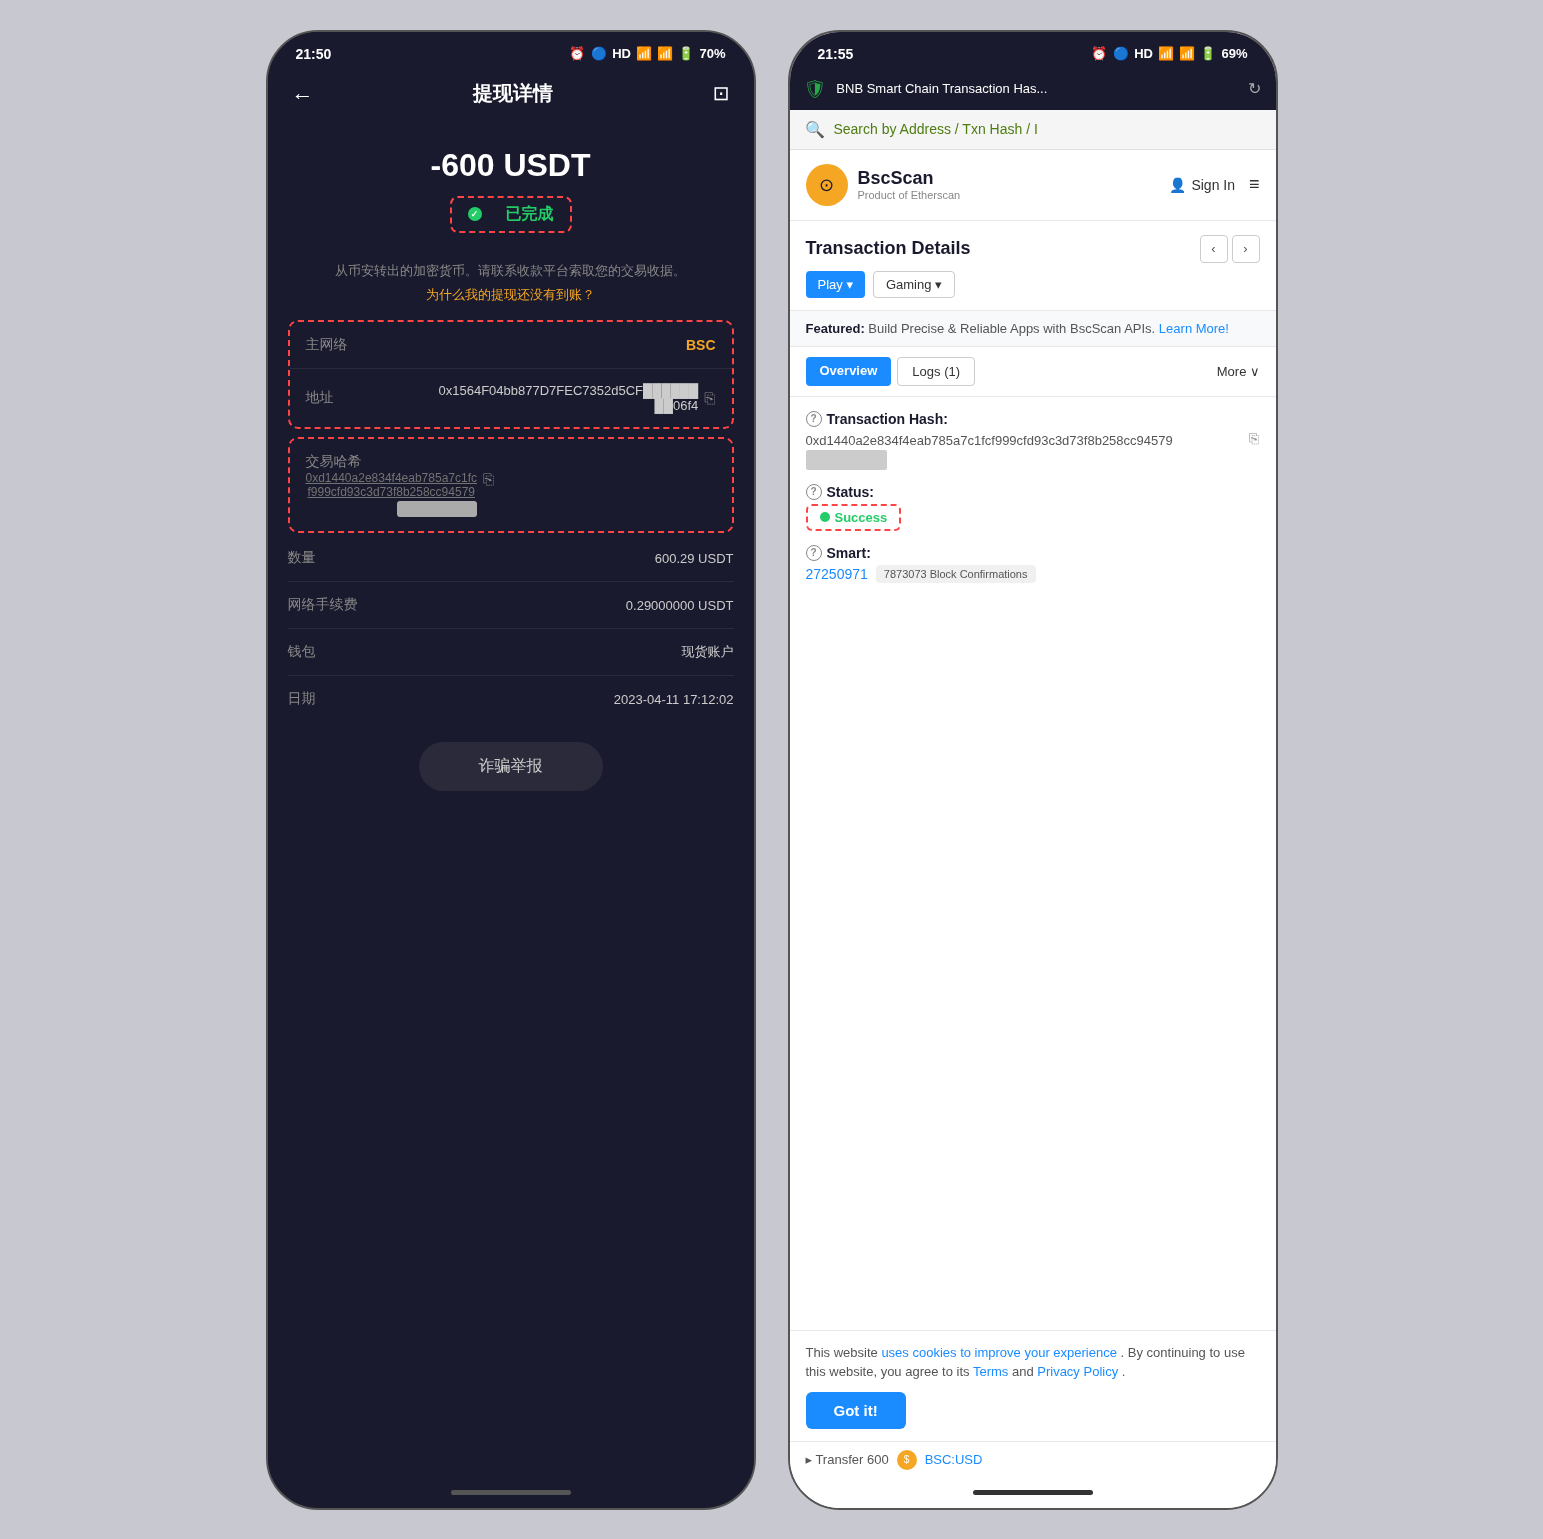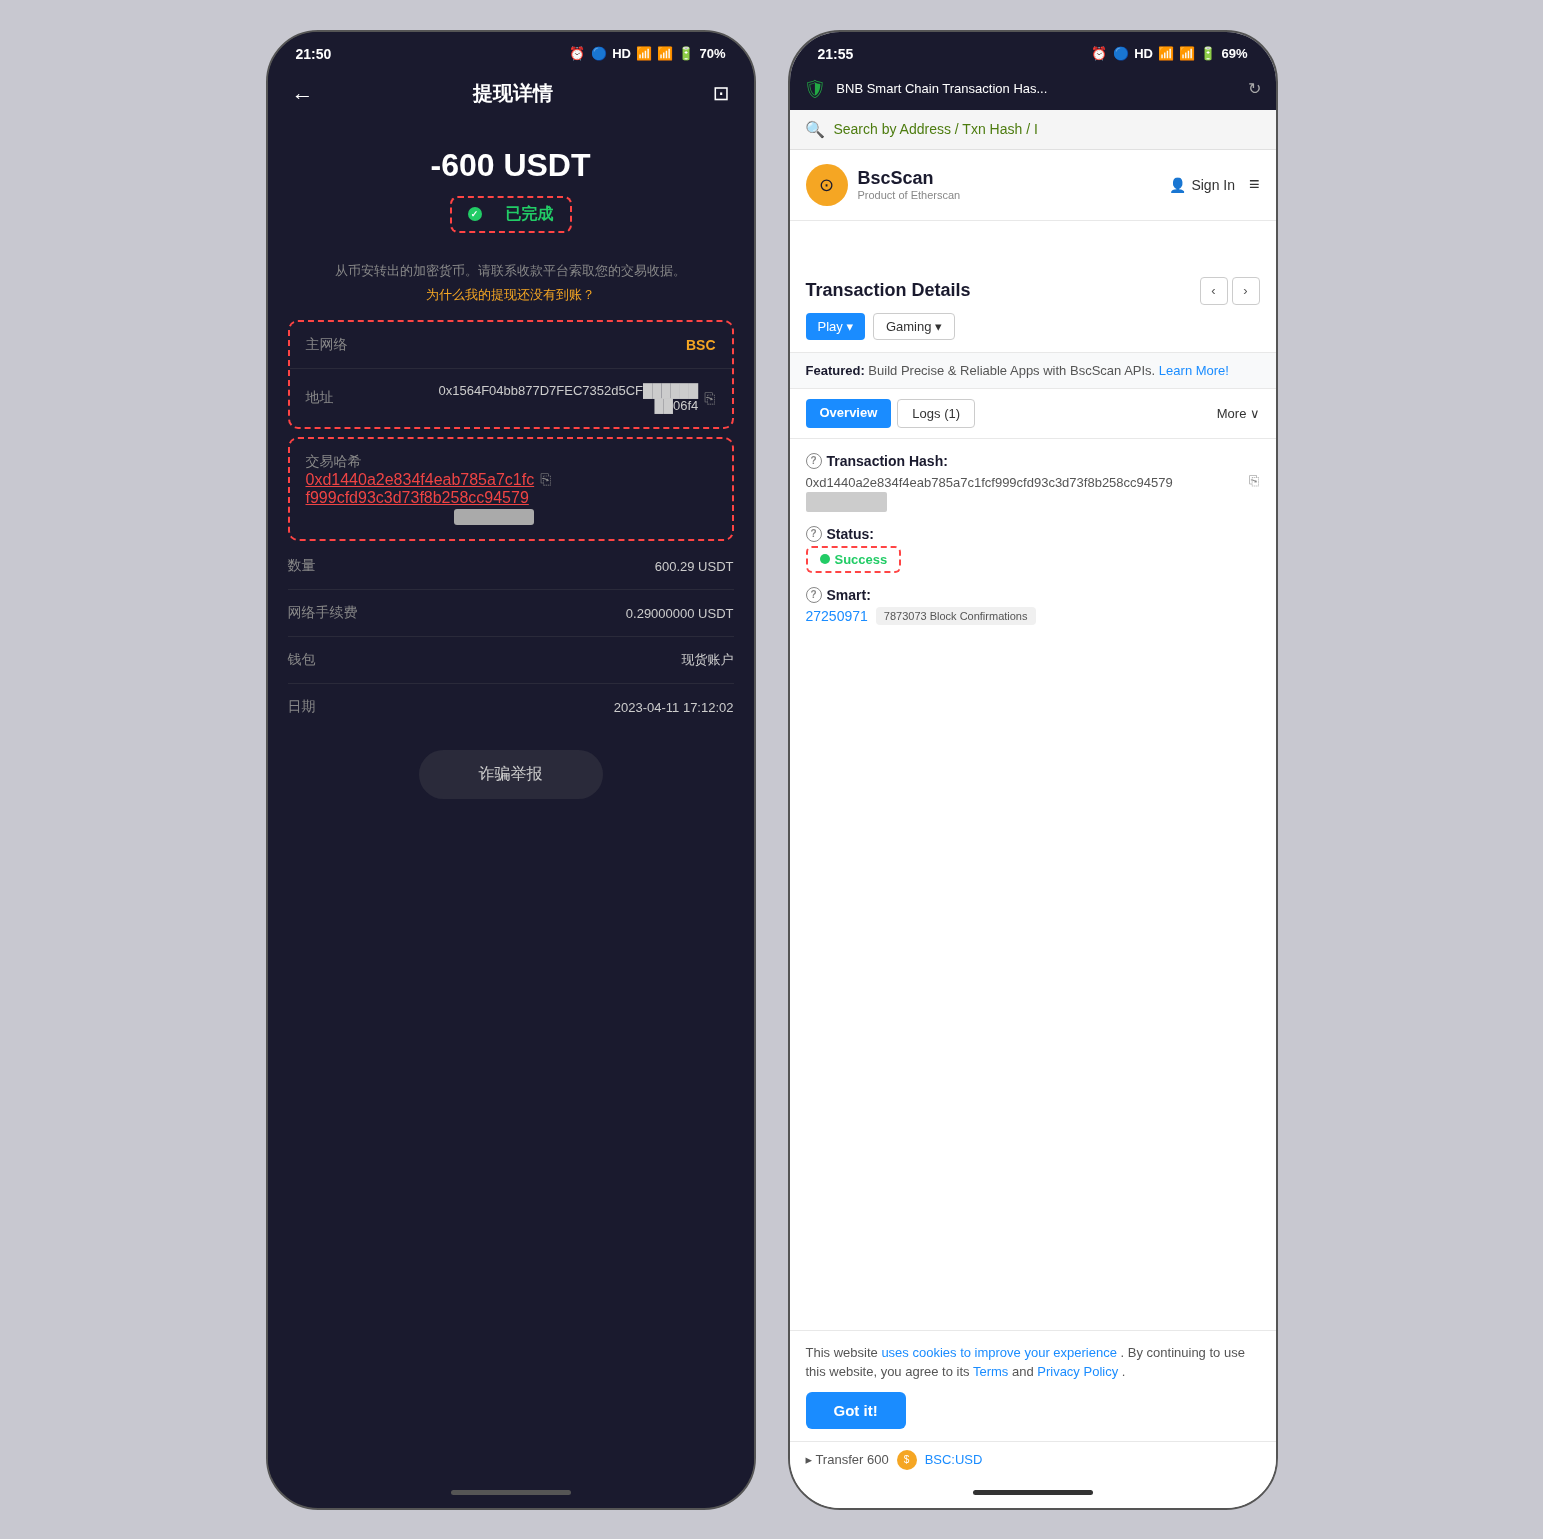--- a/index.html
+++ b/index.html
@@ -154,23 +154,23 @@
       text-align: right;
       max-width: 260px;
       word-break: break-all;
     }
     .detail-value-bsc {
       color: #f5a623;
       font-weight: 700;
       font-size: 14px;
     }
     .detail-value-hash {
-      color: #ef4444;
-      font-size: 16px;
-      text-align: left;
+      color: #737373;
+      font-size: 12px;
+      text-align: center;
       max-width: 260px;
       word-break: break-all;
       text-decoration: underline;
     }
     .copy-icon {
       color: #888;
       font-size: 14px;
       margin-left: 6px;
     }
 
@@ -309,21 +309,20 @@
     .menu-icon {
       font-size: 18px;
       color: #333;
     }
 
     .tx-header {
       display: flex;
       align-items: center;
       justify-content: space-between;
       padding: 14px 16px 8px;
-      margin-top: 42px;
     }
     .tx-title {
       font-size: 18px;
       font-weight: 700;
       color: #1a1a2e;
     }
     .nav-arrows {
       display: flex;
       gap: 4px;
     }

